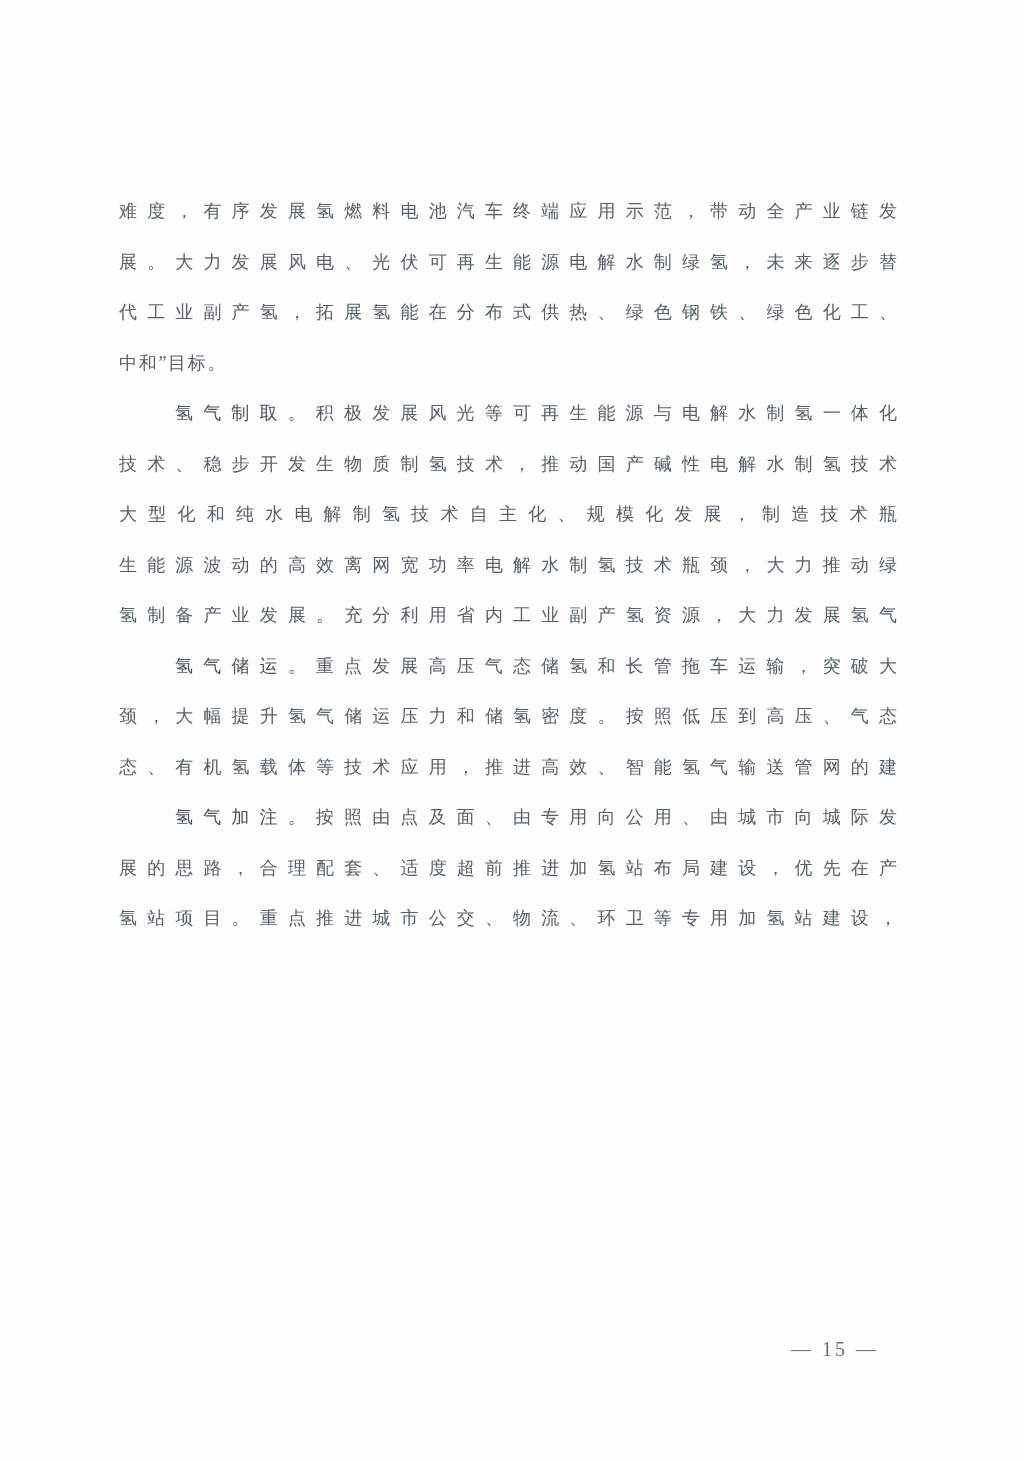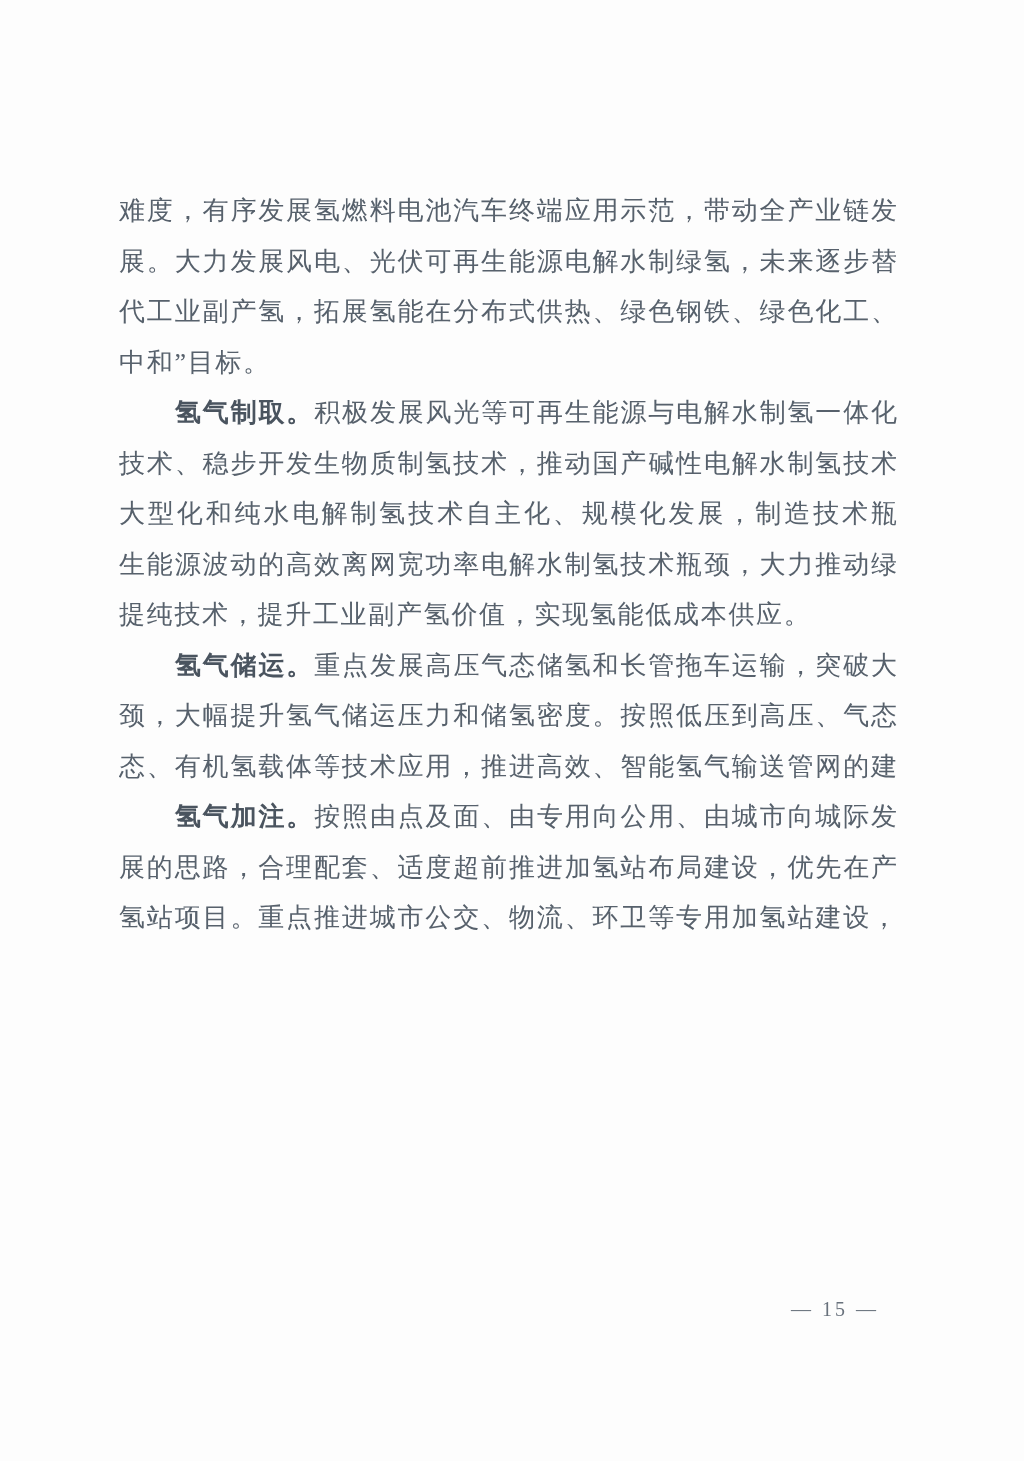--- a/index.html
+++ b/index.html
@@ -16,46 +16,46 @@
     overflow: hidden;
     font-family: "Liberation Serif", "DejaVu Serif", serif;
   }
   .text-block {
     position: absolute;
     left: 119px;
     top: 186px;
     width: 778px;
   }
   .line {
-    font-size: 26px;
+    font-size: 18px;
     line-height: 50.5px;
     height: 50.5px;
     color: #57616c;
     text-align: justify;
     text-align-last: justify;
     text-justify: inter-character;
     overflow: hidden;
   }
   .line.indent {
     padding-left: 56px;
   }
   
   .line.last:not(.full) {
     text-align: right;
     text-align-last: left;
     letter-spacing: 1.7px;
   }
   .lead {
-    font-weight: bold;
+    font-weight: normal;
     color: #4a545f;
     margin-top: 40px;
   }
   .page-footer {
     position: absolute;
-    top: 1296px;
+    top: 1336px;
     left: 0;
     width: 100%;
     height: 30px;
   }
   .page-num {
     position: absolute;
     left: 779px;
     top: 0;
     width: 112px;
     text-align: center;
@@ -72,21 +72,21 @@
 <div class="page">
   <main class="text-block" id="text-block">
       <div class="line">难度，有序发展氢燃料电池汽车终端应用示范，带动全产业链发</div>
       <div class="line">展。大力发展风电、光伏可再生能源电解水制绿氢，未来逐步替</div>
       <div class="line">代工业副产氢，拓展氢能在分布式供热、绿色钢铁、绿色化工、</div>
       <div class="line last">中和”目标。</div>
       <div class="line indent"><span class="lead">氢气制取。</span>积极发展风光等可再生能源与电解水制氢一体化</div>
       <div class="line">技术、稳步开发生物质制氢技术，推动国产碱性电解水制氢技术</div>
       <div class="line">大型化和纯水电解制氢技术自主化、规模化发展，制造技术瓶</div>
       <div class="line">生能源波动的高效离网宽功率电解水制氢技术瓶颈，大力推动绿</div>
-      <div class="line last">提纯技术，提升工业副产氢价值，实现氢能低成本供应。</div>
+      <div class="line">氢制备产业发展。充分利用省内工业副产氢资源，大力发展氢气</div>
       <div class="line indent"><span class="lead">氢气储运。</span>重点发展高压气态储氢和长管拖车运输，突破大</div>
       <div class="line">颈，大幅提升氢气储运压力和储氢密度。按照低压到高压、气态</div>
       <div class="line">态、有机氢载体等技术应用，推进高效、智能氢气输送管网的建</div>
       <div class="line indent"><span class="lead">氢气加注。</span>按照由点及面、由专用向公用、由城市向城际发</div>
       <div class="line">展的思路，合理配套、适度超前推进加氢站布局建设，优先在产</div>
       <div class="line last full">氢站项目。重点推进城市公交、物流、环卫等专用加氢站建设，</div>
     </main>
   <footer class="page-footer">
     <span class="page-num">— 15 —</span>
   </footer>

